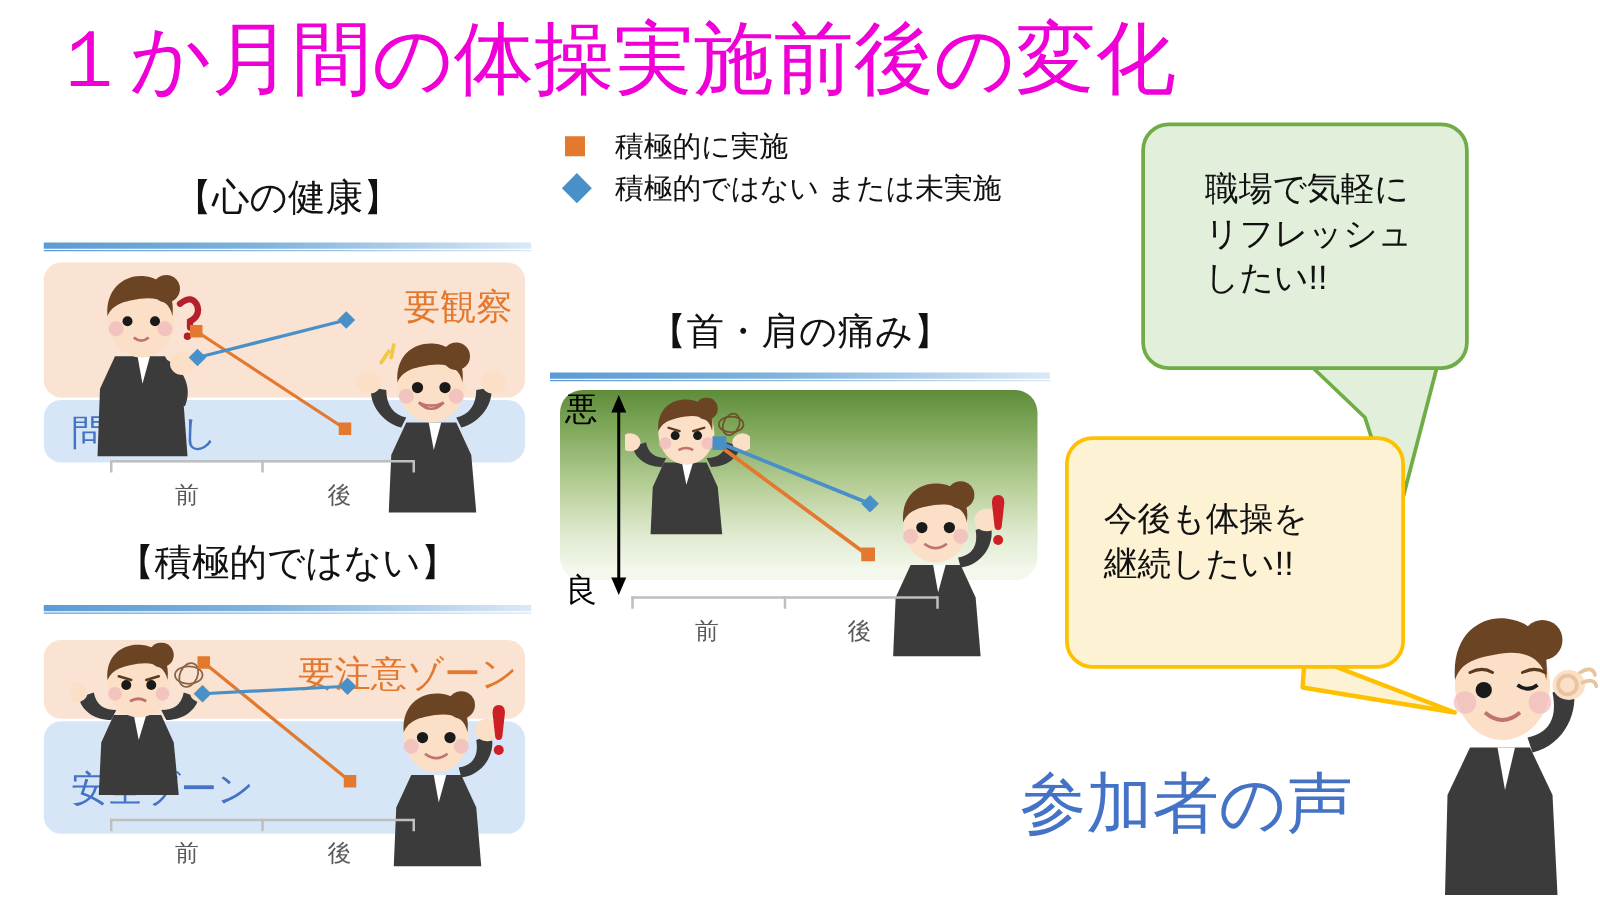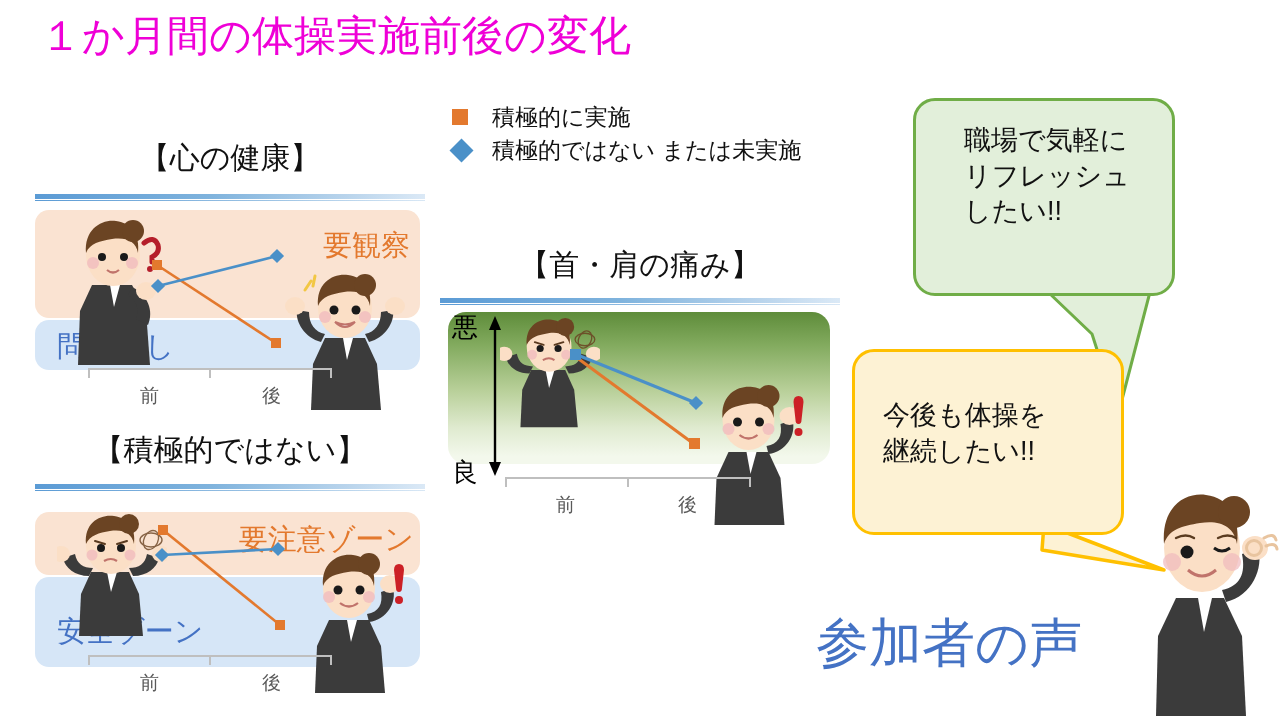--- a/index.html
+++ b/index.html
@@ -8,21 +8,21 @@
     background:#ffffff;
     font-family:"Liberation Sans","DejaVu Sans",sans-serif;
     overflow:hidden;
     position:relative;
   }
   .slide{position:absolute;inset:0;background:#fff;}
 
   
   .title{
     position:absolute;left:40px;top:14px;
-    font-size:42px;line-height:1.05;
+    font-size:64px;line-height:1.05;
     color:#ef00d7;
     letter-spacing:0px;
     white-space:nowrap;
     font-weight:400;
   }
 
   
   .legend{position:absolute;left:452px;top:103px;}
   .legend-row{display:flex;align-items:flex-start;margin-bottom:4px;}
   .legend-mark{width:40px;flex:0 0 40px;display:flex;justify-content:flex-start;align-items:center;padding-top:6px;}
@@ -301,21 +301,21 @@
   <div class="tick" style="left:627px;top:477px;height:10px;"></div>
   <div class="tick" style="left:749px;top:477px;height:10px;"></div>
   <div class="axis-label" style="left:556px;top:492px;">前</div>
   <div class="axis-label" style="left:678px;top:492px;">後</div>
 
   <svg style="position:absolute;left:1040px;top:290px;" width="120" height="130">
     <path d="M8 2 L110 2 L78 125 L52 44 Z" fill="#e2efda" stroke="#70ad47" stroke-width="3" stroke-linejoin="round"></path>
     <rect x="6" y="0" width="106" height="6" fill="#e2efda"></rect>
   </svg>
   <div class="bubble green" style="left:913px;top:98px;width:262px;height:198px;">
-    <div class="bubble-text" style="padding:22px 0 0 48px;">職場で気軽に
+    <div class="bubble-text" style="padding:33px 0 0 48px;">職場で気軽に
 リフレッシュ
 したい!!</div>
   </div>
 
   <svg style="position:absolute;left:1040px;top:522px;" width="130" height="60">
     <path d="M4 2 L124 48 L2 28 Z" fill="#fdf2d4" stroke="#ffc000" stroke-width="3.5" stroke-linejoin="round"></path>
     <rect x="0" y="0" width="30" height="8" fill="#fdf2d4"></rect>
   </svg>
   <div class="bubble yellow" style="left:852px;top:349px;width:272px;height:186px;">
     <div class="bubble-text" style="padding:46px 12px 0 28px;">今後も体操を

